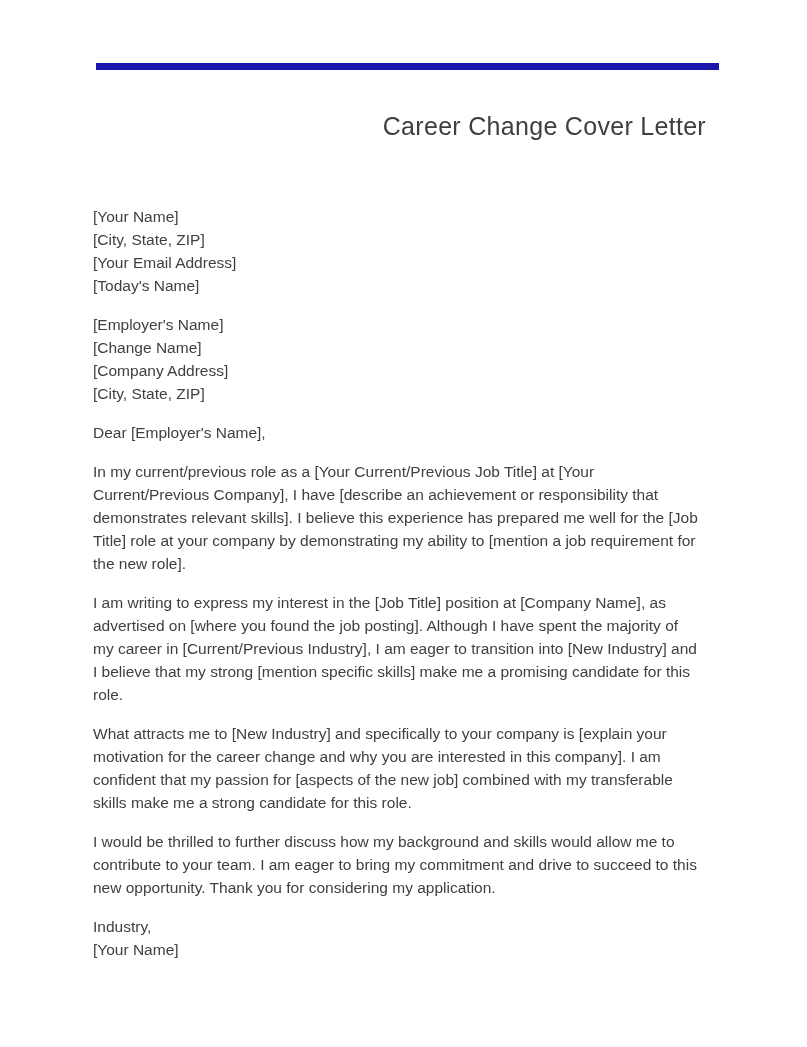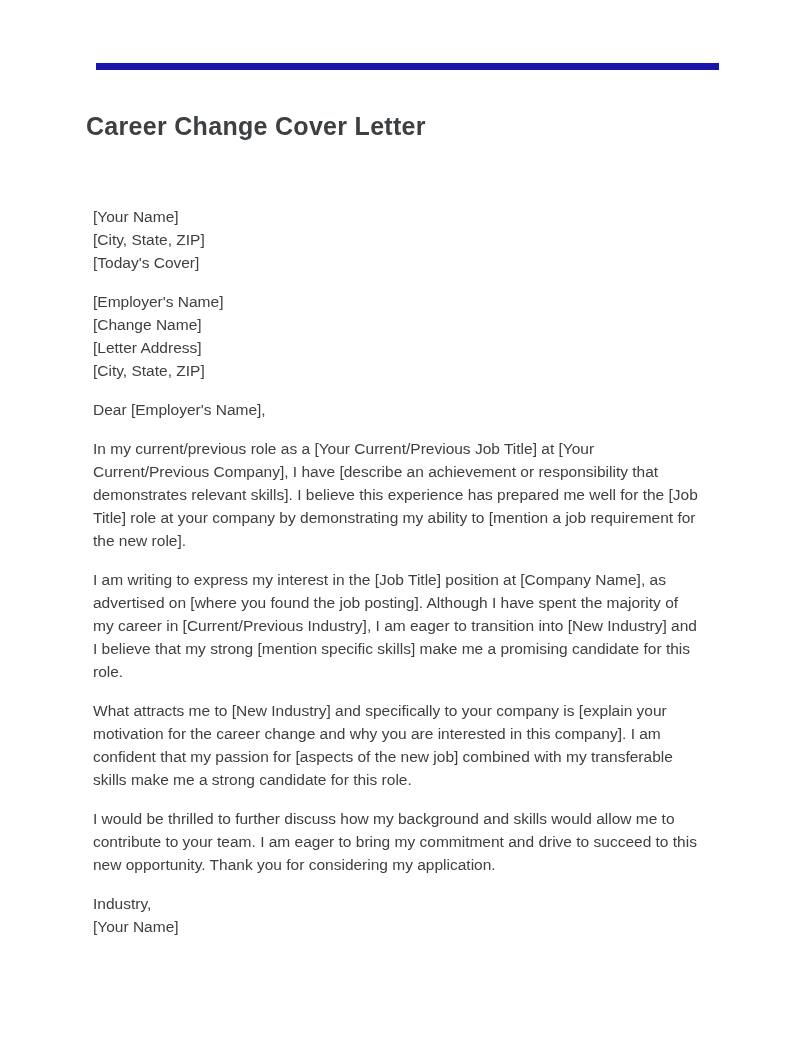--- a/index.html
+++ b/index.html
@@ -23,24 +23,24 @@
     width: 623px;
     height: 7px;
     background: #1a16ac; 
   }
   .title {
     position: absolute;
     left: 86px;
     top: 114px;
     width: 620px;
     margin: 0;
-    text-align: left;
+    text-align: right;
     font-size: 25px;
     line-height: 25px;
-    font-weight: 700;
+    font-weight: 400;
     letter-spacing: 0.3px;
     color: #3c4043;
   }
   .content {
     position: absolute;
     left: 93px;
     top: 205px;
     width: 621px;
     font-size: 15.5px;
     line-height: 23px;
@@ -63,27 +63,28 @@
 
   <div class="accent-bar" style="background: rgb(26, 22, 172);"></div>
 
   <h1 class="title" style="color: rgb(60, 64, 67);">Career Change Cover Letter</h1>
 
   <div class="content" style="color: rgb(62, 63, 65);">
 
     <div class="block">
       <span class="line">[Your Name]</span>
       <span class="line">[City, State, ZIP]</span>
-      <span class="line">[Today's Cover]</span>
+      <span class="line">[Your Email Address]</span>
+      <span class="line">[Today's Name]</span>
     </div>
 
     <div class="block">
       <span class="line">[Employer's Name]</span>
       <span class="line">[Change Name]</span>
-      <span class="line">[Letter Address]</span>
+      <span class="line">[Company Address]</span>
       <span class="line">[City, State, ZIP]</span>
     </div>
 
     <p class="block">Dear [Employer's Name],</p>
 
     <p class="block">In my current/previous role as a [Your Current/Previous Job Title] at [Your Current/Previous Company], I have [describe an achievement or responsibility that demonstrates relevant skills]. I believe this experience has prepared me well for the [Job Title] role at your company by demonstrating my ability to [mention a job requirement for the new role].</p>
 
     <p class="block">I am writing to express my interest in the [Job Title] position at [Company Name], as advertised on [where you found the job posting]. Although I have spent the majority of my career in [Current/Previous Industry], I am eager to transition into [New Industry] and I believe that my strong [mention specific skills] make me a promising candidate for this role.</p>
 
     <p class="block">What attracts me to [New Industry] and specifically to your company is [explain your motivation for the career change and why you are interested in this company]. I am confident that my passion for [aspects of the new job] combined with my transferable skills make me a strong candidate for this role.</p>

